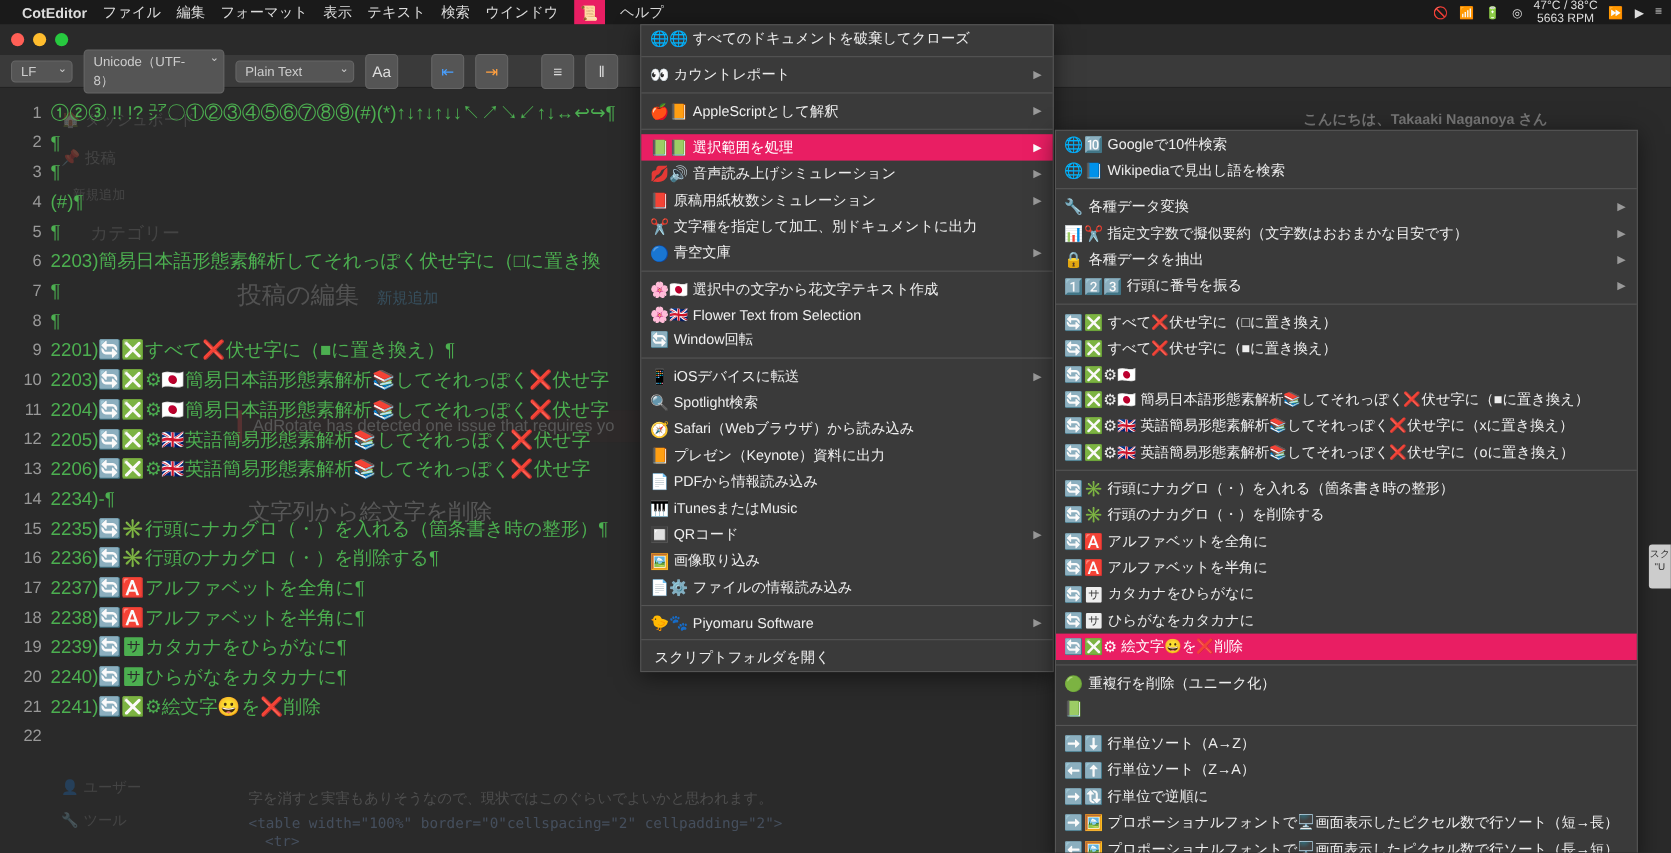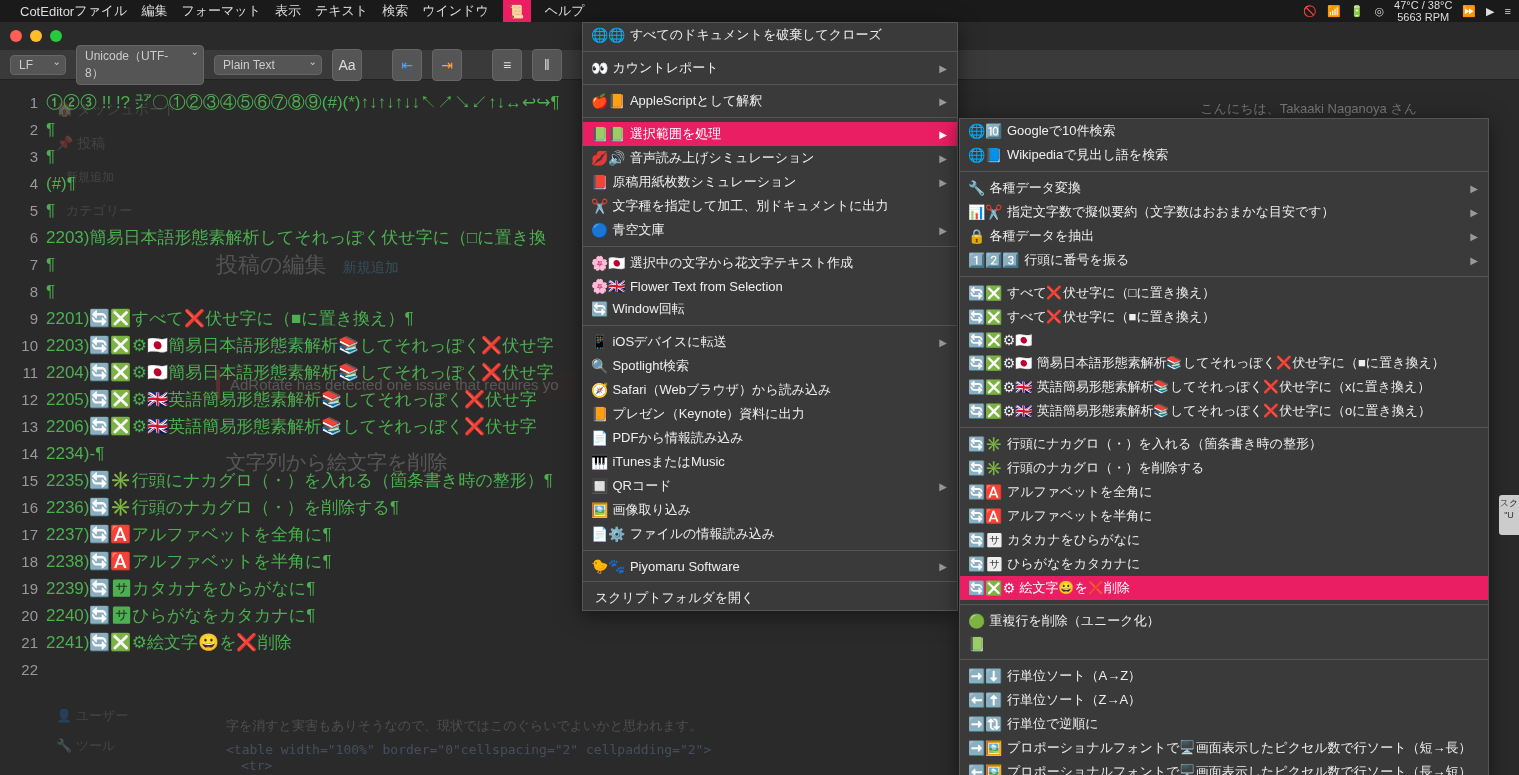--- a/index.html
+++ b/index.html
@@ -1,21 +1,21 @@
 <!DOCTYPE html>
 <html><head>
 <meta charset="utf-8">
 <style>
 * { margin: 0; padding: 0; box-sizing: border-box; font-family: "Hiragino Sans", "Helvetica Neue", sans-serif; }
 body { width: 1519px; height: 775px; background: #2a2a2a; color: #ddd; font-size: 13px; overflow: hidden; position: relative; }
 
 
 .menubar { height: 22px; background: #1a1a1a; display: flex; align-items: center; padding: 0 8px; font-size: 13px; }
 .menubar .apple { margin-right: 12px; }
-.menubar .app-name { font-weight: normal; }
+.menubar .app-name { font-weight: bold; margin-right: 14px; }
 .menubar .menu-item { margin-right: 14px; cursor: default; }
 .menubar .menu-item.script { background: #e91e63; width: 28px; height: 22px; display: inline-flex; align-items: center; justify-content: center; }
 .menubar .right { margin-left: auto; display: flex; align-items: center; gap: 10px; font-size: 11px; }
 .menubar .right .temp { text-align: center; line-height: 1.1; }
 
 
 .window-controls { position: absolute; top: 30px; left: 10px; display: flex; gap: 8px; }
 .dot { width: 12px; height: 12px; border-radius: 50%; }
 .dot.red { background: #ff5f56; }
 .dot.yellow { background: #ffbd2e; }
@@ -51,21 +51,21 @@
 .menu-row.sel { background: #e91e63; color: #fff; }
 .menu-row.sel .arrow { color: #fff; }
 .menu-sep { height: 1px; background: #555; margin: 4px 0; }
 .menu-row .icons { display:inline-flex; gap:0; }
 .emoji { font-size: 14px; }
 
 
 .right-badge { position:absolute; right:0; top:495px; width:20px; height:40px; background:#ccc; color:#333; font-size:9px; writing-mode:horizontal-tb; text-align:center; padding:2px 0; border-radius:3px 0 0 3px;}
 
 
-.greeting { position:absolute; top:100px; right:102px; color:#777; font-size:13px; }
+.greeting { position:absolute; top:100px; right:112px; color:#777; font-size:13px;font-weight:bold; }
 
 </style>
 </head>
 <body>
 
 <div class="menubar">
   <span class="apple"></span>
   <span class="app-name">CotEditor</span>
   <span class="menu-item">ファイル</span>
   <span class="menu-item">編集</span>
@@ -107,21 +107,21 @@
   <div class="tb-btn indent2">⇥</div>
   <div style="width:10px"></div>
   <div class="tb-btn">≡</div>
   <div class="tb-btn">‖</div>
 </div>
 
 <div class="ghost">
   <div class="sidebar-item">🏠 <span>ダッシュボード</span></div>
   <div class="sidebar-item">📌 <span>投稿</span></div>
   <div class="sidebar-item" style="margin-left:20px;font-size:12px">新規追加</div>
-  <div class="sidebar-item" style="margin-left:20px;font-size:13px">カテゴリー</div>
+  <div class="sidebar-item" style="margin-left:36px;font-size:16px">カテゴリー</div>
   <div class="title"><span>投稿の編集</span> <span class="link">新規追加</span></div>
   <div class="box">AdRotate has detected one issue that requires yo</div>
   <div style="margin:50px 0 0 180px;font-size:20px;color:#ccc">文字列から絵文字を削除</div>
   <div style="position:absolute;bottom:40px;left:180px;font-size:13px;color:#aaa">字を消すと実害もありそうなので、現状ではこのぐらいでよいかと思われます。</div>
   <div style="position:absolute;bottom:18px;left:180px;font-family:monospace;font-size:13px;color:#8ad">&lt;table width="100%" border="0"cellspacing="2" cellpadding="2"&gt;</div>
   <div style="position:absolute;bottom:2px;left:195px;font-family:monospace;font-size:13px;color:#8ad">&lt;tr&gt;</div>
   <div style="position:absolute;bottom:50px;left:10px;font-size:13px">👤 <span>ユーザー</span></div>
   <div style="position:absolute;bottom:20px;left:10px;font-size:13px">🔧 <span>ツール</span></div>
 </div>
 

